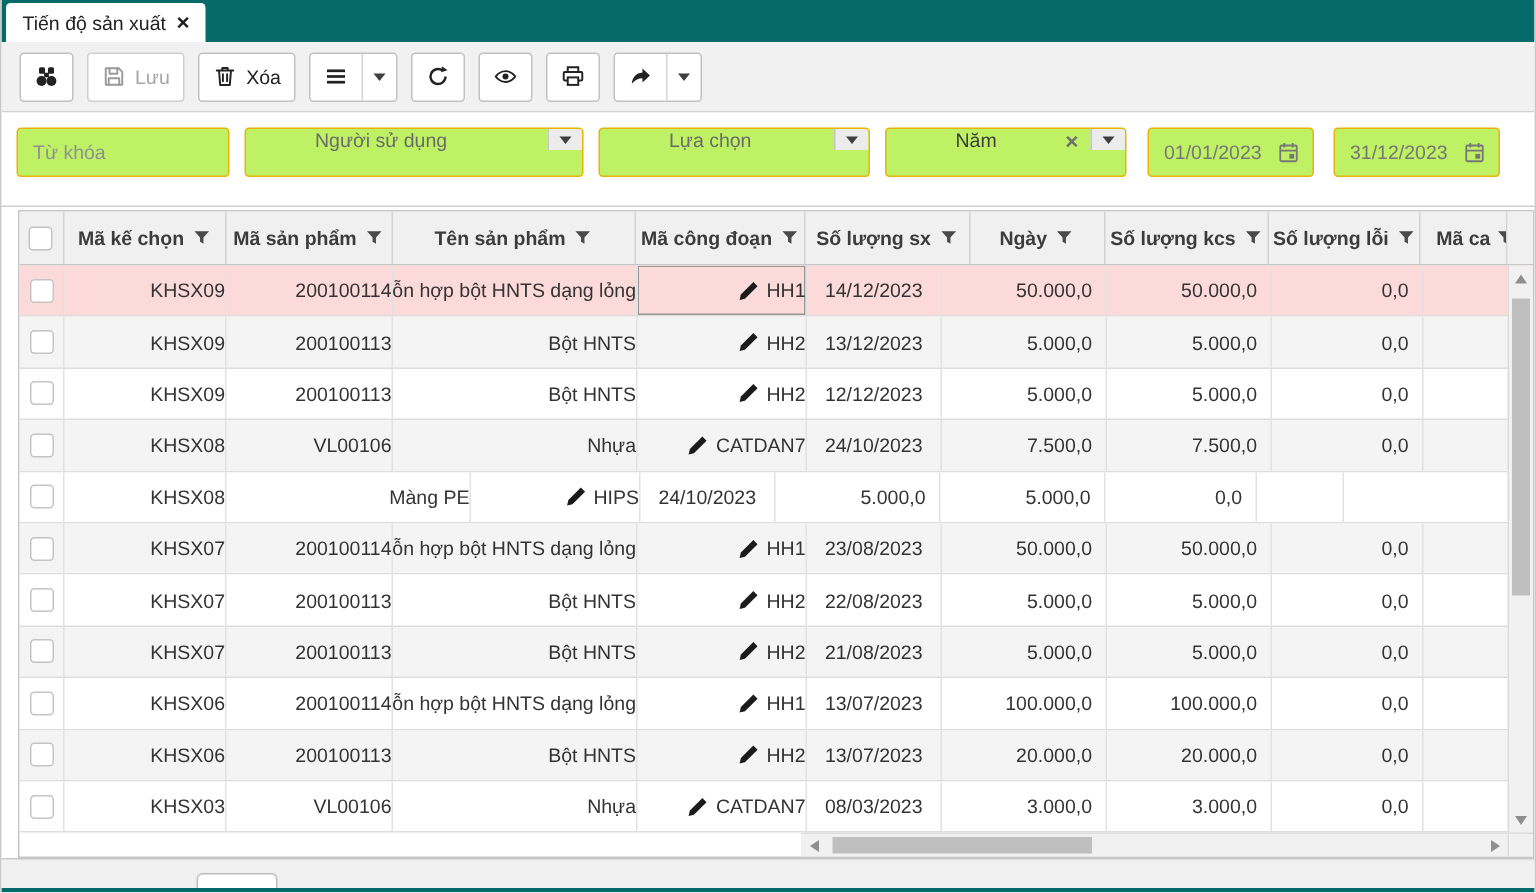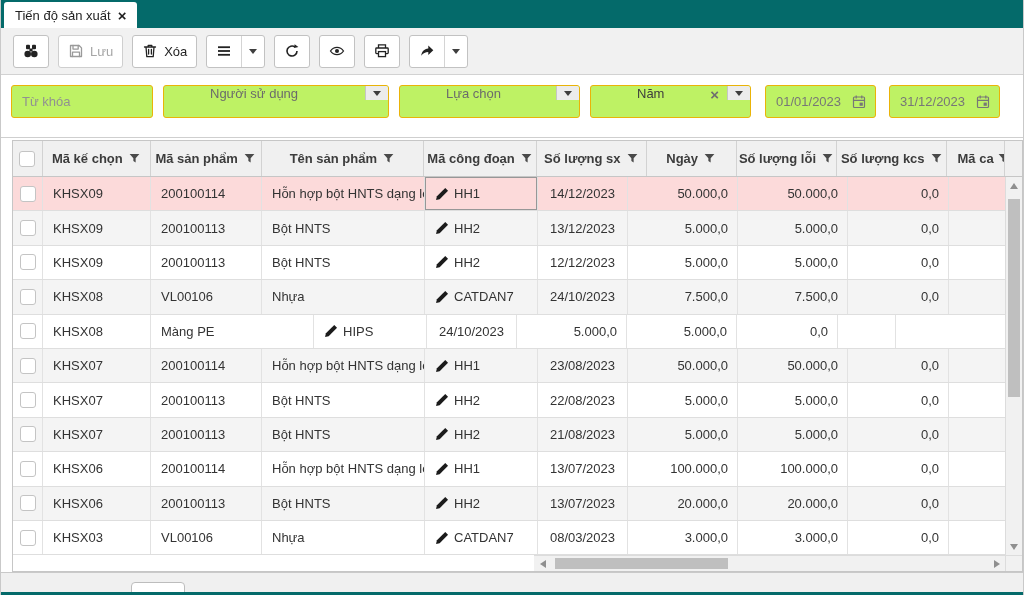--- a/index.html
+++ b/index.html
@@ -58,21 +58,21 @@
   .hc .funnel path { fill:#4a4a4a; }
   .col-ma_ca .funnel { position:absolute; right:-6px; }
   .hcorner { background:#f0f0f0; cursor:default; }
   .grow { display:flex; height:34.4px; border-bottom:1px solid #dedede; background:#fff; }
   .grow.stripe { background:#f4f4f4; }
   .grow.sel { background:#fcdada; }
   .cell { display:flex; align-items:center; border-right:1px solid #e2e2e2; color:#333;
           overflow:hidden; white-space:nowrap; }
   .cell .pencil { width:14px; height:14px; margin-right:5px; flex-shrink:0; }
   .cell .pencil path { fill:#1b1b1b; }
-  .a-left { padding-left:10px; justify-content:flex-start; }
+  .a-left { padding-left:10px; justify-content:flex-end; }
   .a-right { padding-right:9px; justify-content:flex-end; }
   .a-center { justify-content:center; }
   .cbcell { justify-content:center; padding:0; }
   .checkbox { width:16px; height:16px; background:#fff; border:1px solid #c4c4c4; border-radius:3px;
               display:inline-block; cursor:pointer; }
   .foc { box-shadow:inset 0 0 0 1px #979797; }
 
   
   .vscroll { position:absolute; top:36px; right:0; bottom:16px; width:17px; background:#f1f1f1;
              border-left:1px solid #dcdcdc; }
@@ -254,28 +254,28 @@
           <svg class="funnel" viewBox="0 0 16 16">
             <path d="M2 2.6h12L9.4 7.8v5.1L6.6 11.2V7.8z"></path>
           </svg>
         </div>
         <div class="hc col-ngay" style="width:90px">
           <span class="hlabel">Ngày</span>
           <svg class="funnel" viewBox="0 0 16 16">
             <path d="M2 2.6h12L9.4 7.8v5.1L6.6 11.2V7.8z"></path>
           </svg>
         </div>
+        <div class="hc col-so_luong_kcs" style="width:110px">
+          <span class="hlabel">Số lượng kcs</span>
+          <svg class="funnel" viewBox="0 0 16 16">
+            <path d="M2 2.6h12L9.4 7.8v5.1L6.6 11.2V7.8z"></path>
+          </svg>
+        </div>
         <div class="hc col-so_luong_loi" style="width:101px">
           <span class="hlabel">Số lượng lỗi</span>
-          <svg class="funnel" viewBox="0 0 16 16">
-            <path d="M2 2.6h12L9.4 7.8v5.1L6.6 11.2V7.8z"></path>
-          </svg>
-        </div>
-        <div class="hc col-so_luong_kcs" style="width:110px">
-          <span class="hlabel">Số lượng kcs</span>
           <svg class="funnel" viewBox="0 0 16 16">
             <path d="M2 2.6h12L9.4 7.8v5.1L6.6 11.2V7.8z"></path>
           </svg>
         </div>
         <div class="hc col-ma_ca" style="width:58px">
           <span class="hlabel">Mã ca</span>
           <svg class="funnel" viewBox="0 0 16 16">
             <path d="M2 2.6h12L9.4 7.8v5.1L6.6 11.2V7.8z"></path>
           </svg>
         </div>

